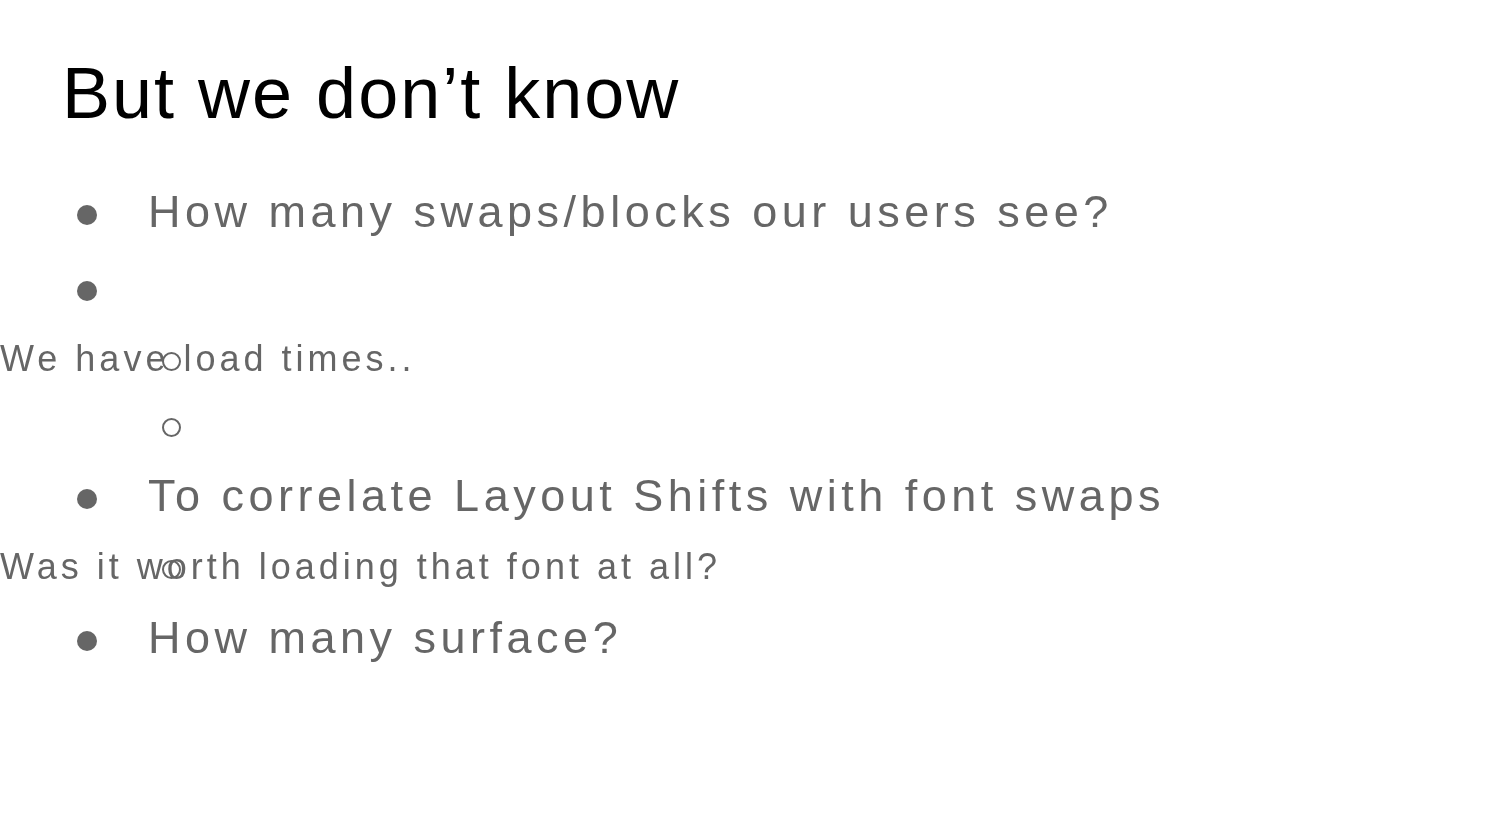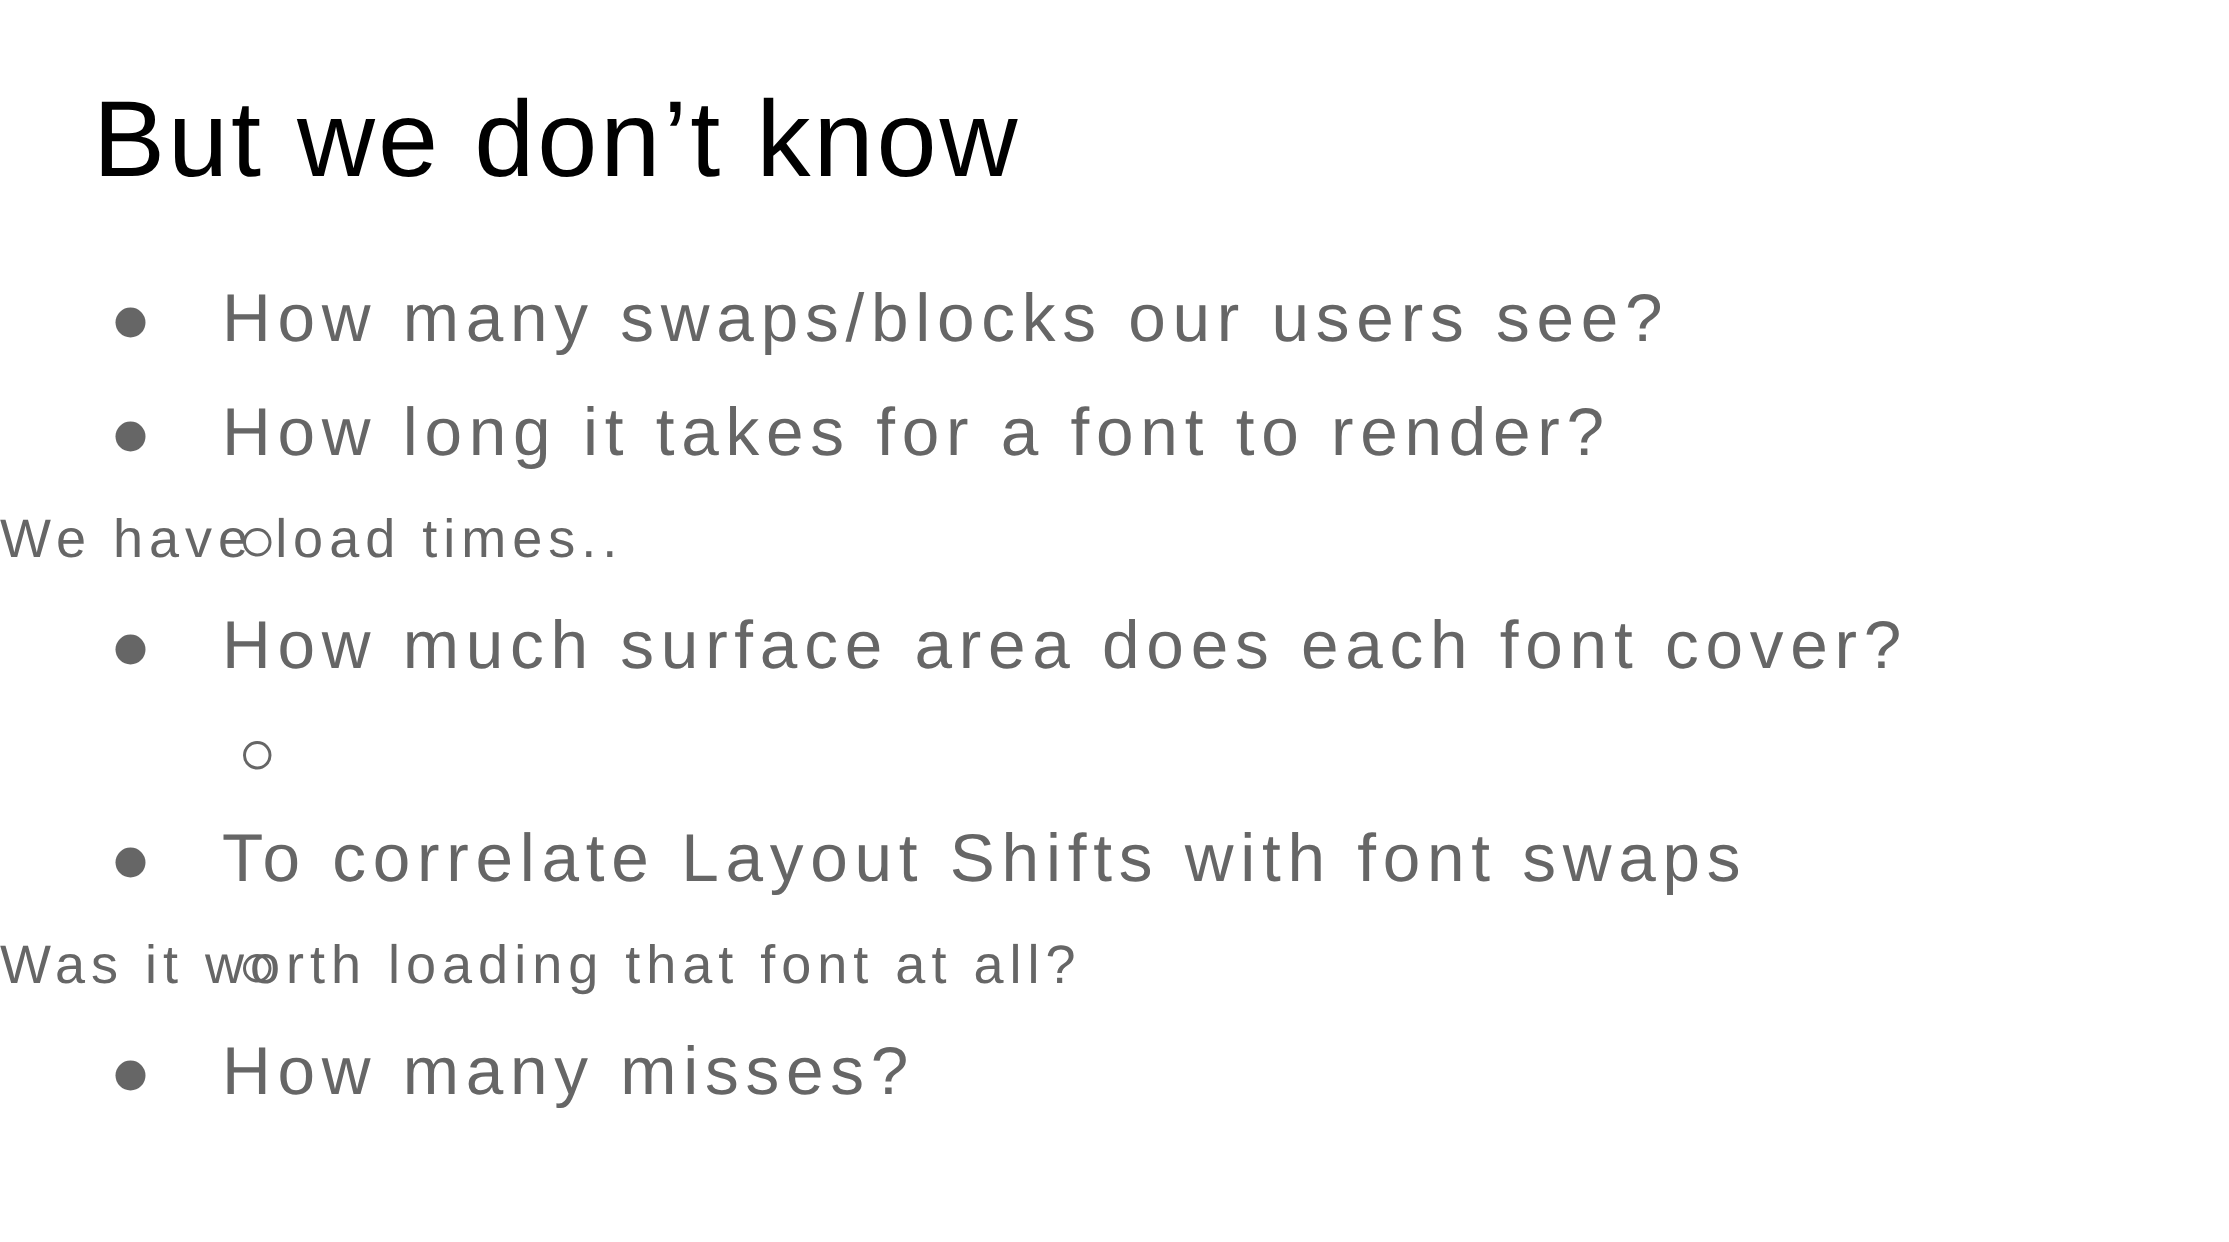--- a/index.html
+++ b/index.html
@@ -80,39 +80,34 @@
 
 <div class="slide">
   <h1 class="slide-title">But we don’t know</h1>
   <div class="bullet-list" id="bullet-list">
       <div class="bullet-item l1">
         <span class="marker"></span>
         <span class="bullet-text">How many swaps/blocks our users see?</span>
       </div>
       <div class="bullet-item l1">
         <span class="marker"></span>
-        <span class="bullet-text">How long it takes for a font to render?</span>
       </div>
       <div class="bullet-item l2">
         <span class="marker"></span>
         <span class="bullet-text">We have load times..</span>
-      </div>
-      <div class="bullet-item l1">
-        <span class="marker"></span>
-        <span class="bullet-text">How much surface area does each font cover?</span>
       </div>
       <div class="bullet-item l2">
         <span class="marker"></span>
       </div>
       <div class="bullet-item l1">
         <span class="marker"></span>
         <span class="bullet-text">To correlate Layout Shifts with font swaps</span>
       </div>
       <div class="bullet-item l2">
         <span class="marker"></span>
         <span class="bullet-text">Was it worth loading that font at all?</span>
       </div>
       <div class="bullet-item l1">
         <span class="marker"></span>
-        <span class="bullet-text">How many misses?</span>
+        <span class="bullet-text">How many surface?</span>
       </div>
     </div>
 </div>
 
 </body></html>

